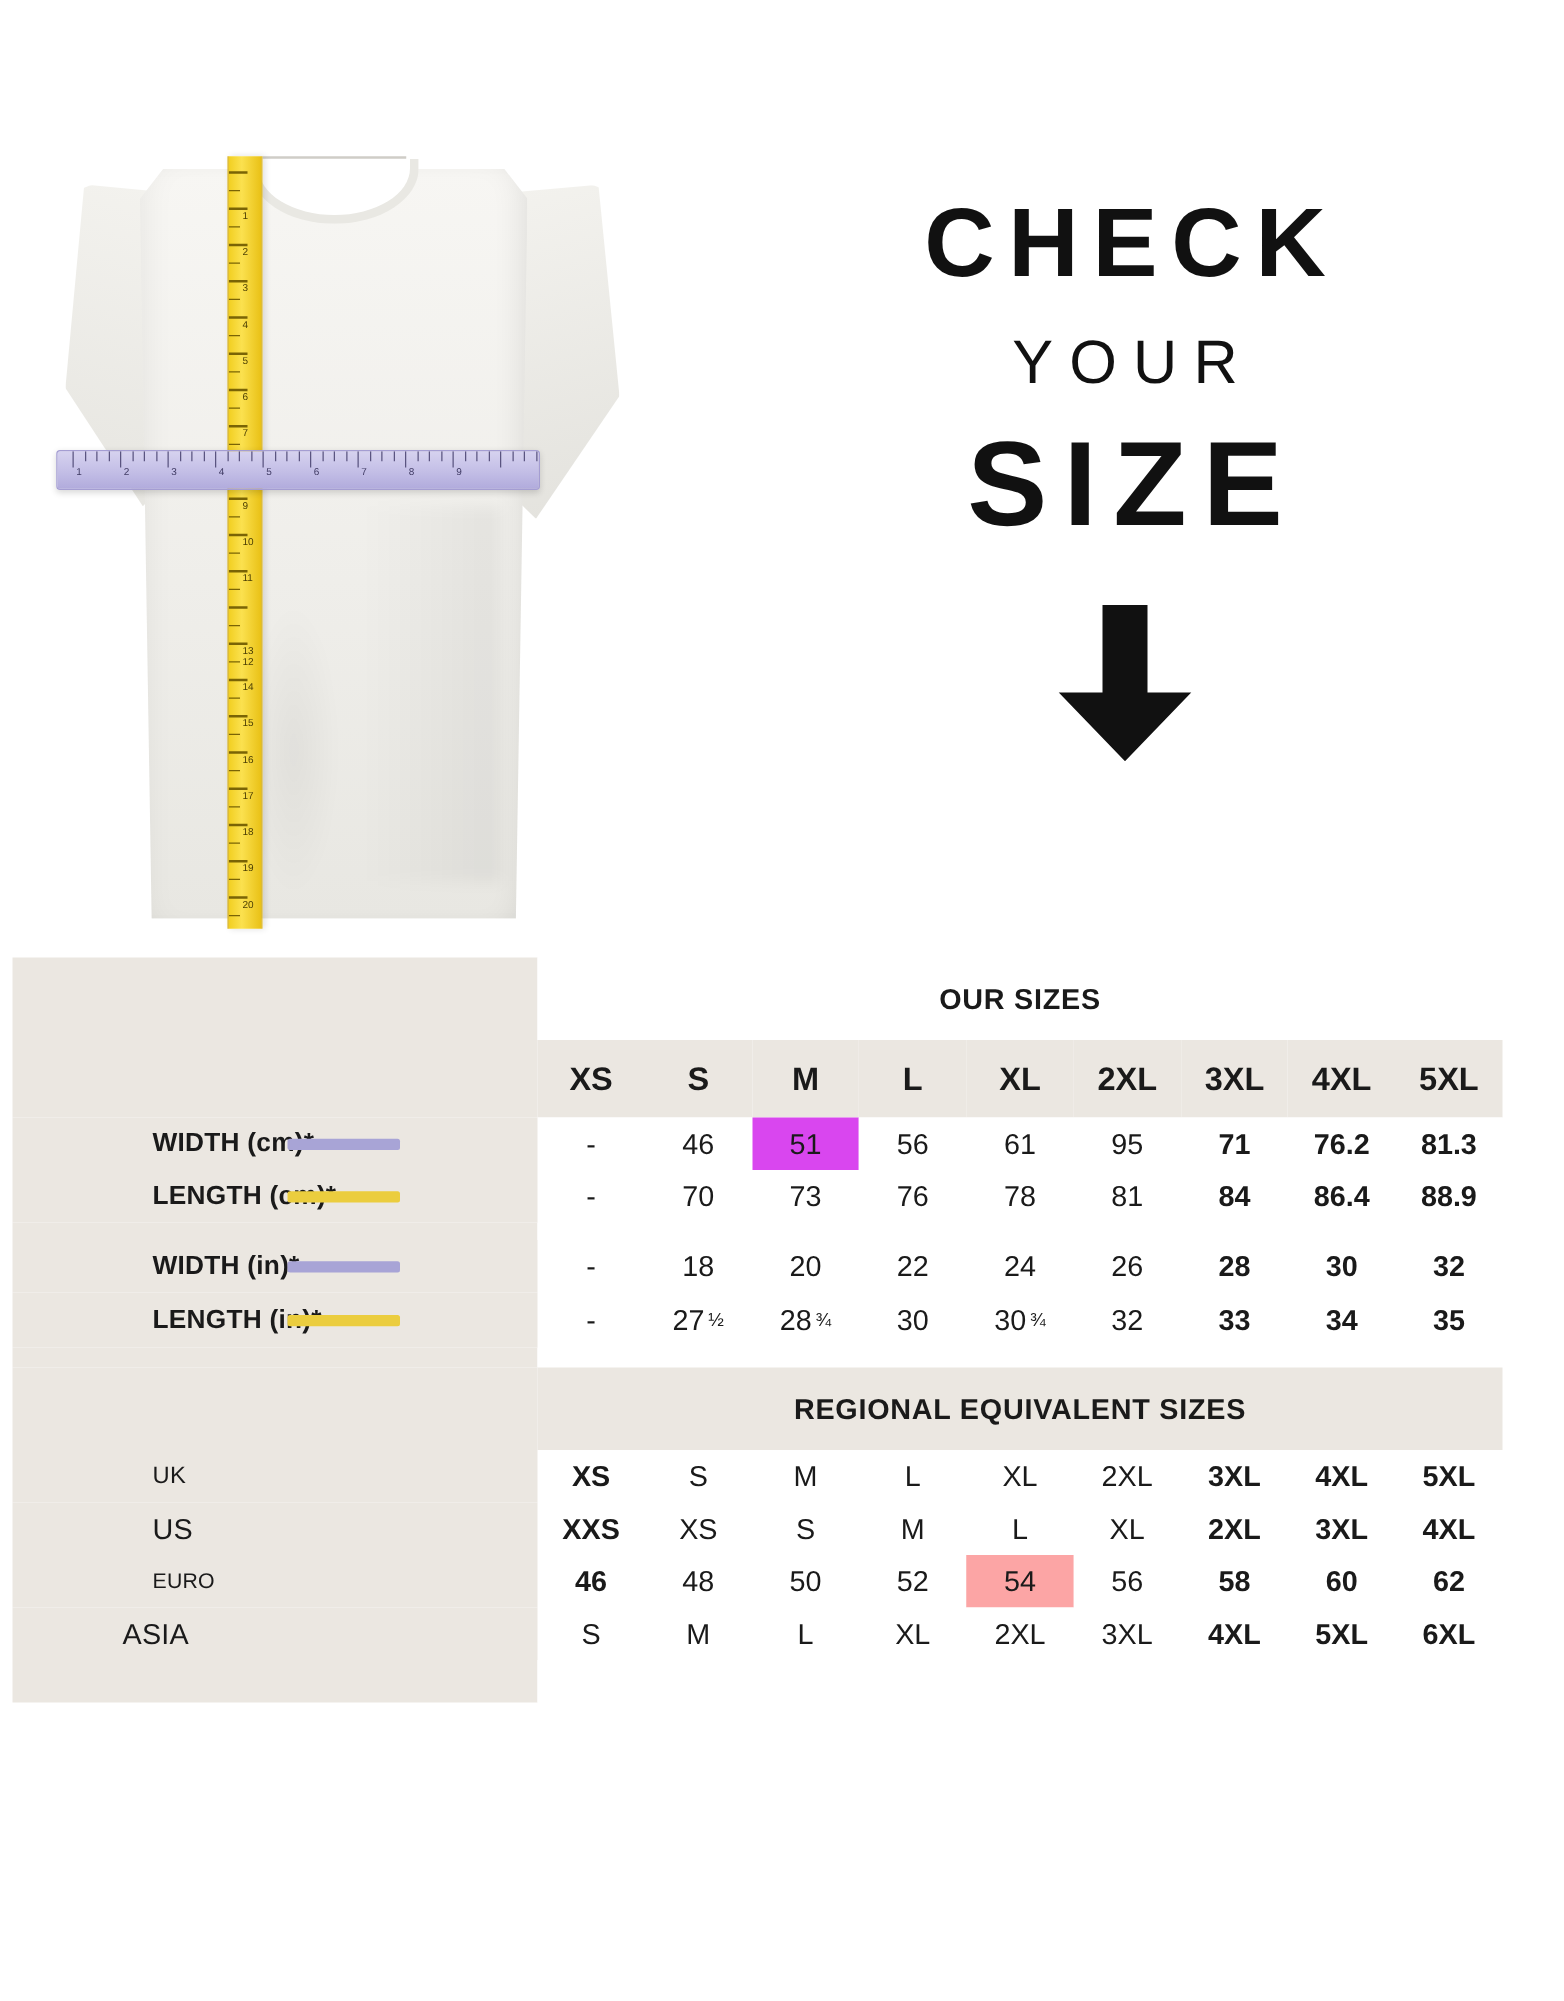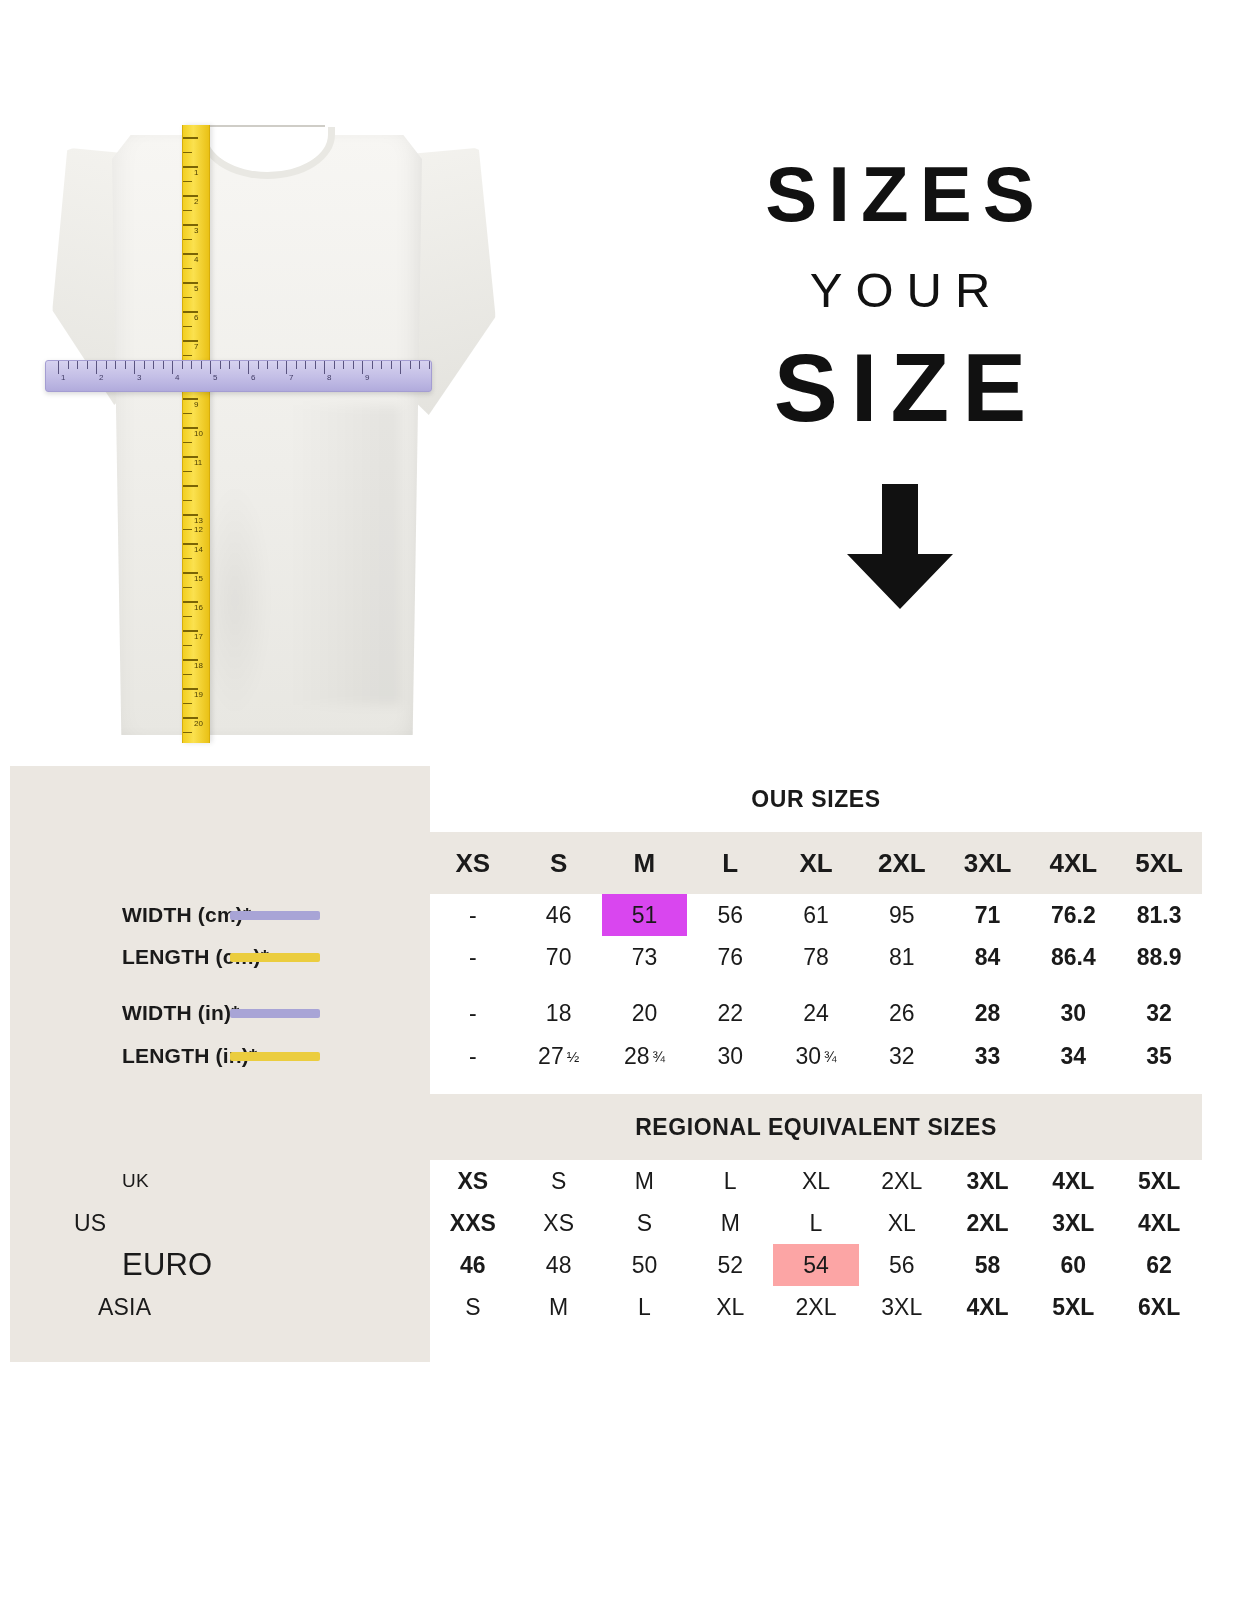--- a/index.html
+++ b/index.html
@@ -401,21 +401,21 @@
         <div class="rtick" style="left: 344.5px;"></div>
         <div class="rnum" style="left: 319px;">9</div>
         <div class="rtick major" style="left: 354px;"></div>
         <div class="rtick" style="left: 363.5px;"></div>
         <div class="rtick" style="left: 373px;"></div>
         <div class="rtick" style="left: 382.5px;"></div>
       </div>
   </div>
 
   <div class="heading-block">
-    <div class="h-check">SIZES</div>
+    <div class="h-check">CHECK</div>
     <div class="h-your">YOUR</div>
     <div class="h-size">SIZE</div>
     <div class="arrow-down">
       <svg viewBox="0 0 120 125" width="120" height="125" aria-hidden="true">
         <polygon points="42,0 78,0 78,70 113,70 60,125 7,70 42,70" fill="#111111"></polygon>
       </svg>
     </div>
   </div>
 </div>
 
@@ -524,33 +524,33 @@
         <div class="cell row-white" style="min-height: 42px; background: rgb(255, 255, 255);">S</div>
         <div class="cell row-white" style="min-height: 42px; background: rgb(255, 255, 255);">M</div>
         <div class="cell row-white" style="min-height: 42px; background: rgb(255, 255, 255);">L</div>
         <div class="cell row-white" style="min-height: 42px; background: rgb(255, 255, 255);">XL</div>
         <div class="cell row-white" style="min-height: 42px; background: rgb(255, 255, 255);">2XL</div>
         <div class="cell row-white bold" style="min-height: 42px; background: rgb(255, 255, 255);">3XL</div>
         <div class="cell row-white bold" style="min-height: 42px; background: rgb(255, 255, 255);">4XL</div>
         <div class="cell row-white bold" style="min-height: 42px; background: rgb(255, 255, 255);">5XL</div>
       </div>
       <div class="grid">
-        <div class="cell label band" style="min-height: 42px; padding-left: 64px; font-weight: normal; font-size: 23px;">US</div>
+        <div class="cell label band" style="min-height: 42px; padding-left: 112px; font-weight: normal; font-size: 23px;">US</div>
         <div class="cell row-white bold" style="min-height: 42px; background: rgb(255, 255, 255);">XXS</div>
         <div class="cell row-white" style="min-height: 42px; background: rgb(255, 255, 255);">XS</div>
         <div class="cell row-white" style="min-height: 42px; background: rgb(255, 255, 255);">S</div>
         <div class="cell row-white" style="min-height: 42px; background: rgb(255, 255, 255);">M</div>
         <div class="cell row-white" style="min-height: 42px; background: rgb(255, 255, 255);">L</div>
         <div class="cell row-white" style="min-height: 42px; background: rgb(255, 255, 255);">XL</div>
         <div class="cell row-white bold" style="min-height: 42px; background: rgb(255, 255, 255);">2XL</div>
         <div class="cell row-white bold" style="min-height: 42px; background: rgb(255, 255, 255);">3XL</div>
         <div class="cell row-white bold" style="min-height: 42px; background: rgb(255, 255, 255);">4XL</div>
       </div>
       <div class="grid">
-        <div class="cell label band" style="min-height: 42px; padding-left: 112px; font-weight: normal; font-size: 31px;">EURO</div>
+        <div class="cell label band" style="min-height: 42px; padding-left: 112px; font-weight: normal; font-size: 17px;">EURO</div>
         <div class="cell row-white bold" style="min-height: 42px; background: rgb(255, 255, 255);">46</div>
         <div class="cell row-white" style="min-height: 42px; background: rgb(255, 255, 255);">48</div>
         <div class="cell row-white" style="min-height: 42px; background: rgb(255, 255, 255);">50</div>
         <div class="cell row-white" style="min-height: 42px; background: rgb(255, 255, 255);">52</div>
         <div class="cell row-white" style="min-height: 42px; background: #fca5a5;">54</div>
         <div class="cell row-white" style="min-height: 42px; background: rgb(255, 255, 255);">56</div>
         <div class="cell row-white bold" style="min-height: 42px; background: rgb(255, 255, 255);">58</div>
         <div class="cell row-white bold" style="min-height: 42px; background: rgb(255, 255, 255);">60</div>
         <div class="cell row-white bold" style="min-height: 42px; background: rgb(255, 255, 255);">62</div>
       </div>

